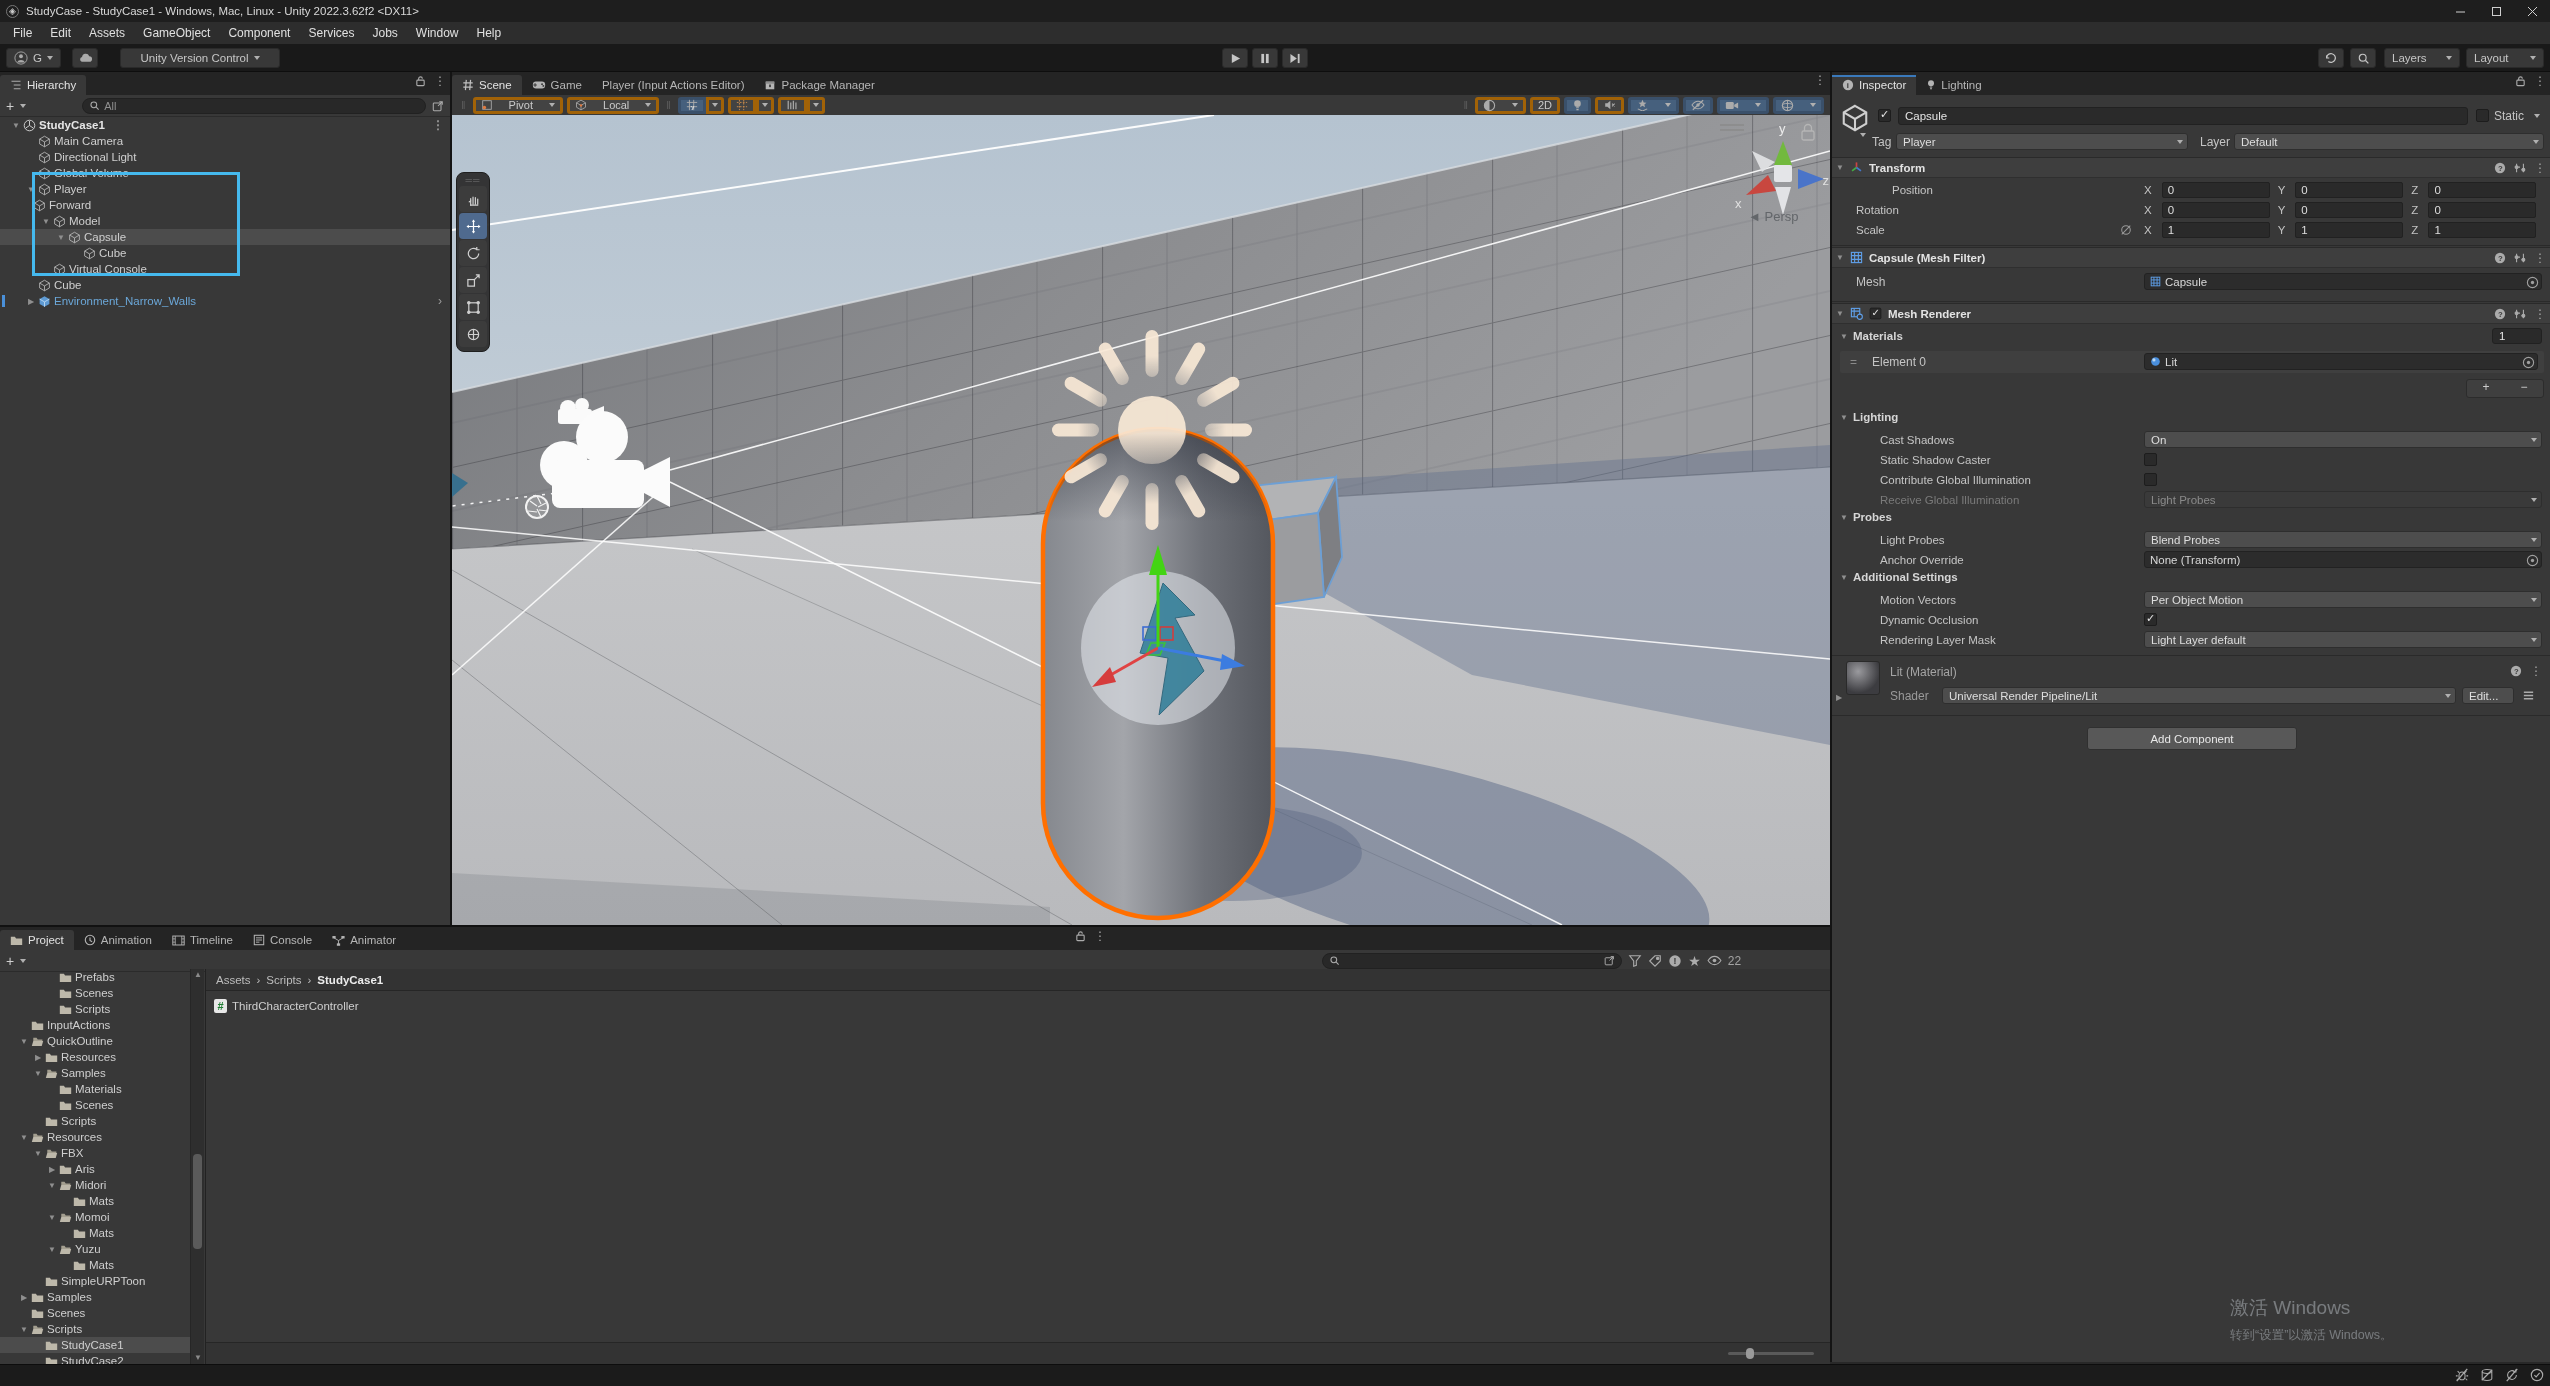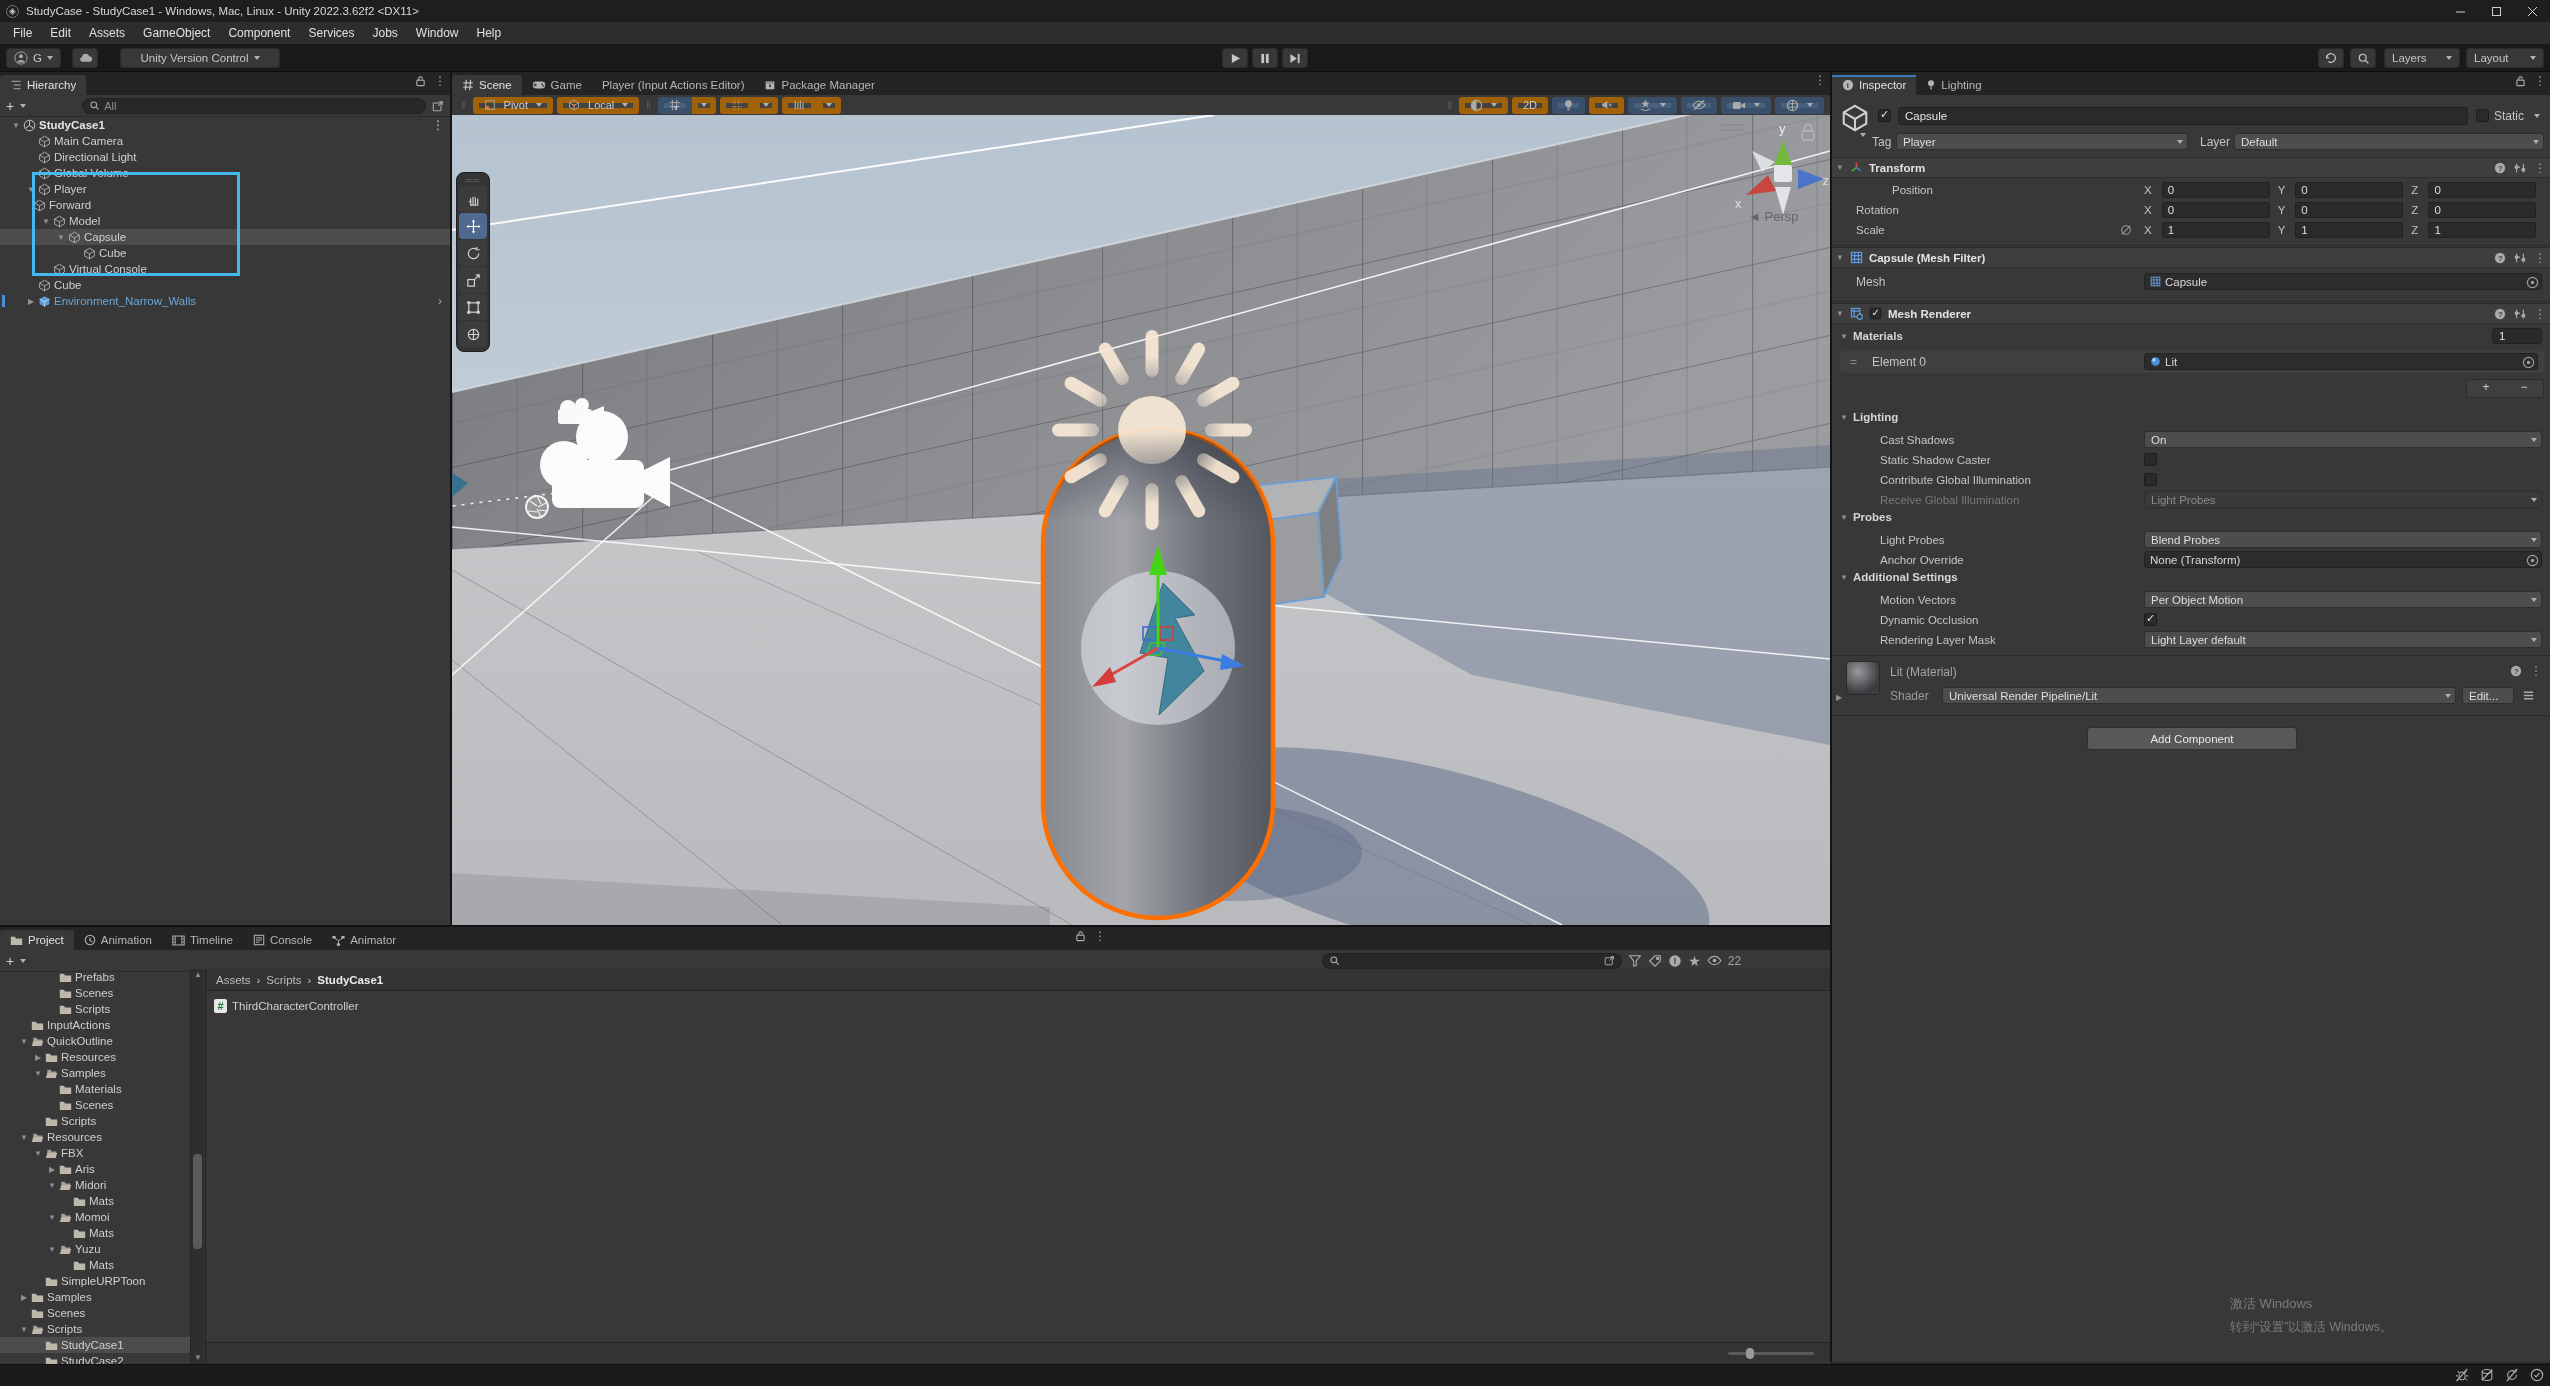--- a/index.html
+++ b/index.html
@@ -45,21 +45,21 @@
   .trow .ticon { flex:0 0 14px; margin-right:3px; }
   .trow.bold { font-weight:bold; color:#e6e6e6; }
   .trow.prefab { color:#6ba7d8; }
   .trow .rowdots { position:absolute; right:6px; color:#9a9a9a; }
   .trow .chev { position:absolute; right:8px; color:#9a9a9a; font-size:12px; }
   .prefabbar { position:absolute; left:2px; top:2px; width:3px; height:12px; background:#4a90d9; }
   #hier-annotation { position:absolute; left:32px; top:100px; width:208px; height:104px; border:3px solid #45b9ee; z-index:5; pointer-events:none; }
   
   #scene { left:452px; top:72px; width:1378px; height:853px; }
   .scenetoolbar { position:absolute; left:0; top:23px; right:0; height:20px; background:#383838; display:flex; align-items:center; padding:0 6px; gap:4px; }
-  .stbtn { height:17px; background:#434343; border:6px solid #a16207; border-radius:3px; display:flex; align-items:center; gap:8px; padding:0 5px; color:#c9c9c9; font-size:11px; }
+  .stbtn { height:17px; background:#434343; border:3px solid #a16207; border-radius:3px; display:flex; align-items:center; gap:16px; padding:0 5px; color:#c9c9c9; font-size:11px; }
   .stbtn.on { background:#46607d; border-color:#3a506a; color:#e8e8e8; }
   .stbtn.dropseg { border-radius:0 3px 3px 0; margin-left:-4px; padding:0 3px; }
   .stbtn.mainseg { border-radius:3px 0 0 3px; }
   .grip { color:#5d5d5d; font-size:11px; padding:0 3px; }
   .st-right { margin-left:auto; display:flex; gap:4px; align-items:center; }
   #viewport { position:absolute; left:0; top:43px; width:1378px; height:810px; overflow:hidden; background:linear-gradient(#b5c3d0,#d3dadf); }
   #toolpalette { position:absolute; left:4px; top:57px; width:34px; background:rgba(44,44,44,.95); border:1px solid #1f1f1f; border-radius:8px; padding:2px 0 3px; z-index:6; }
   #toolpalette .handle { height:10px; display:flex; align-items:center; justify-content:center; color:#777; font-size:9px; letter-spacing:1px; }
   .tool { width:28px; height:26px; margin:1px auto; border-radius:4px; display:flex; align-items:center; justify-content:center; color:#d0d0d0; background:#3c3c3c; }
   .tool.on { background:#4f6a8e; color:#fff; }
@@ -82,21 +82,21 @@
   .cb.checked:after { content:"✓"; position:absolute; left:1px; top:-2px; font-size:11px; color:#e8e8e8; }
   .lbl { color:#c5c5c5; }
   .lbl.disabled { color:#7a7a7a; }
   .xyzgrp { position:absolute; left:312px; top:1px; display:flex; gap:8px; align-items:center; }
   .xyzgrp .axl { color:#c3c3c3; margin-right:2px; }
   .numfield { width:108px; height:16px; background:#2a2a2a; border:1px solid #212121; border-radius:2px; color:#dedede; font-size:11.5px; padding:0 5px; font-family:inherit; }
   .divider { position:absolute; left:0; right:0; height:1px; background:#2a2a2a; }
   .addcomp { position:absolute; left:255px; width:210px; height:23px; background:#585858; border:1px solid #303030; border-radius:3px; color:#e8e8e8; font-size:11.5px; display:flex; align-items:center; justify-content:center; }
   .matthumb { position:absolute; width:34px; height:34px; border-radius:3px; background:radial-gradient(circle at 35% 30%, #9a9a9e, #3c3c40 70%); border:1px solid #2a2a2a; }
   .watermark { position:absolute; left:398px; top:1200px; color:rgba(190,196,202,.48); }
-  .watermark .l1 { font-size:13px; }
+  .watermark .l1 { font-size:19px; }
   .watermark .l2 { font-size:12.5px; margin-top:6px; }
   
   #project { left:0; top:925px; width:1830px; height:439px; border-top:2px solid #111; }
   #proj-tree { position:absolute; left:0; top:42px; width:190px; bottom:0; overflow:hidden; }
   #proj-scroll { position:absolute; left:190px; top:42px; width:14px; bottom:0; background:#2e2e2e; border-left:1px solid #262626; }
   #proj-scroll .thumb { position:absolute; left:2px; width:9px; border-radius:4px; background:#5a5a5a; }
   #proj-scroll .arr { position:absolute; left:0; width:14px; height:12px; color:#8a8a8a; font-size:8px; text-align:center; line-height:12px; }
   #proj-files { position:absolute; left:205px; top:42px; right:0; bottom:0; border-left:1px solid #222; }
   .crumbbar { position:absolute; left:0; right:0; top:0; height:22px; background:#333333; border-bottom:1px solid #262626; display:flex; align-items:center; padding:0 10px; gap:6px; font-size:11.5px; color:#bdbdbd; }
   .crumbbar .last { color:#ececec; font-weight:bold; }

